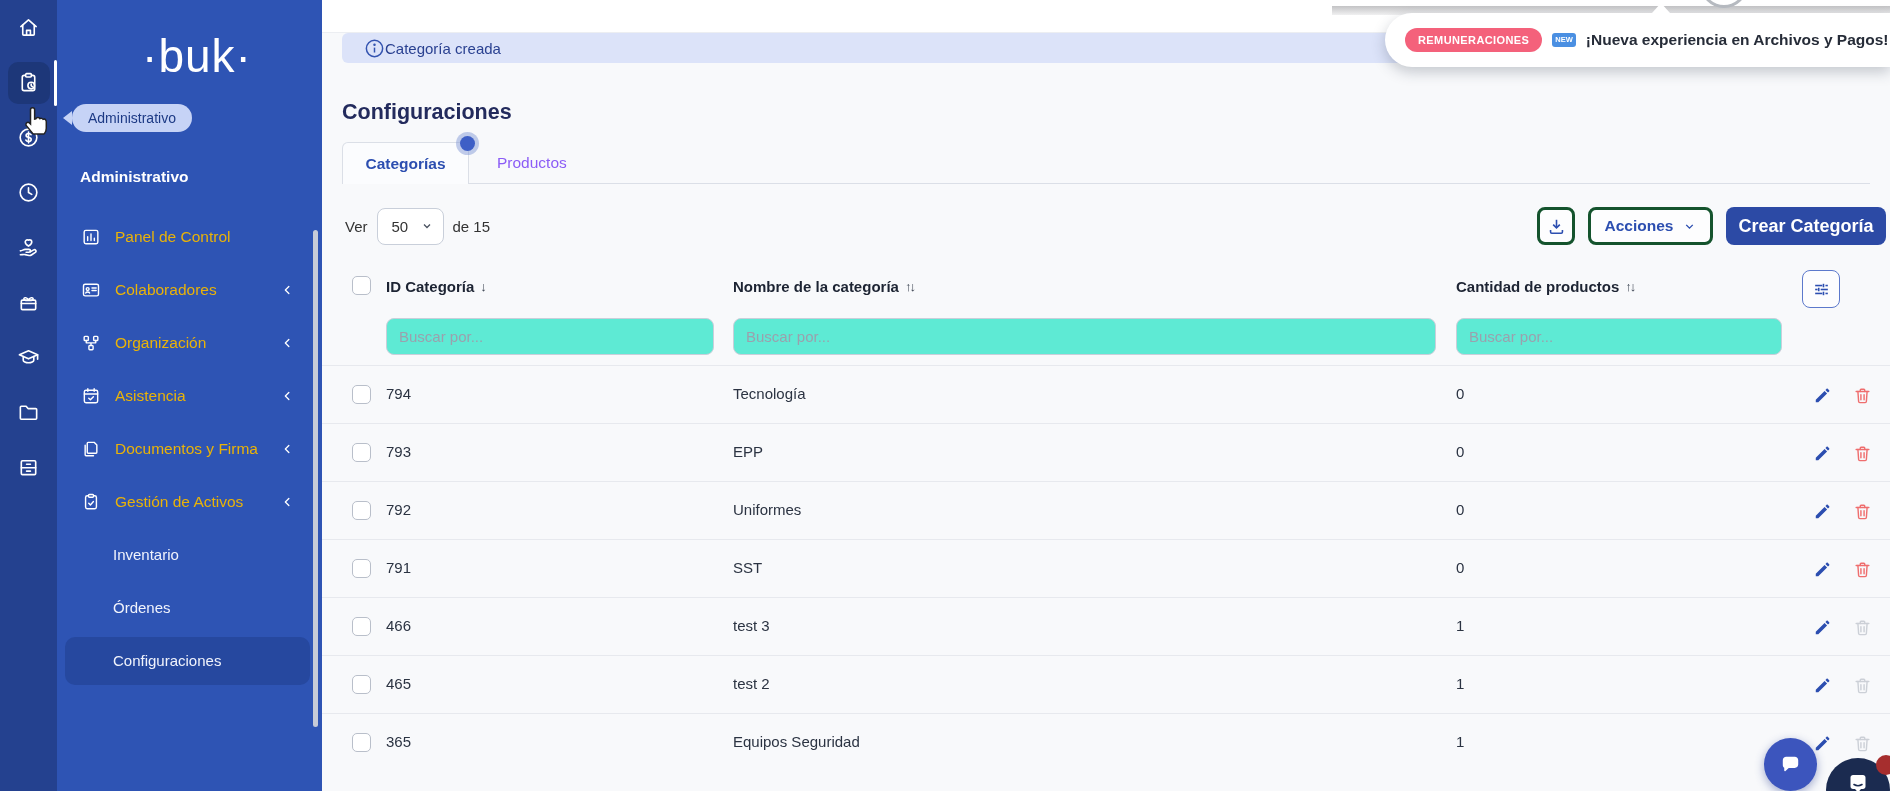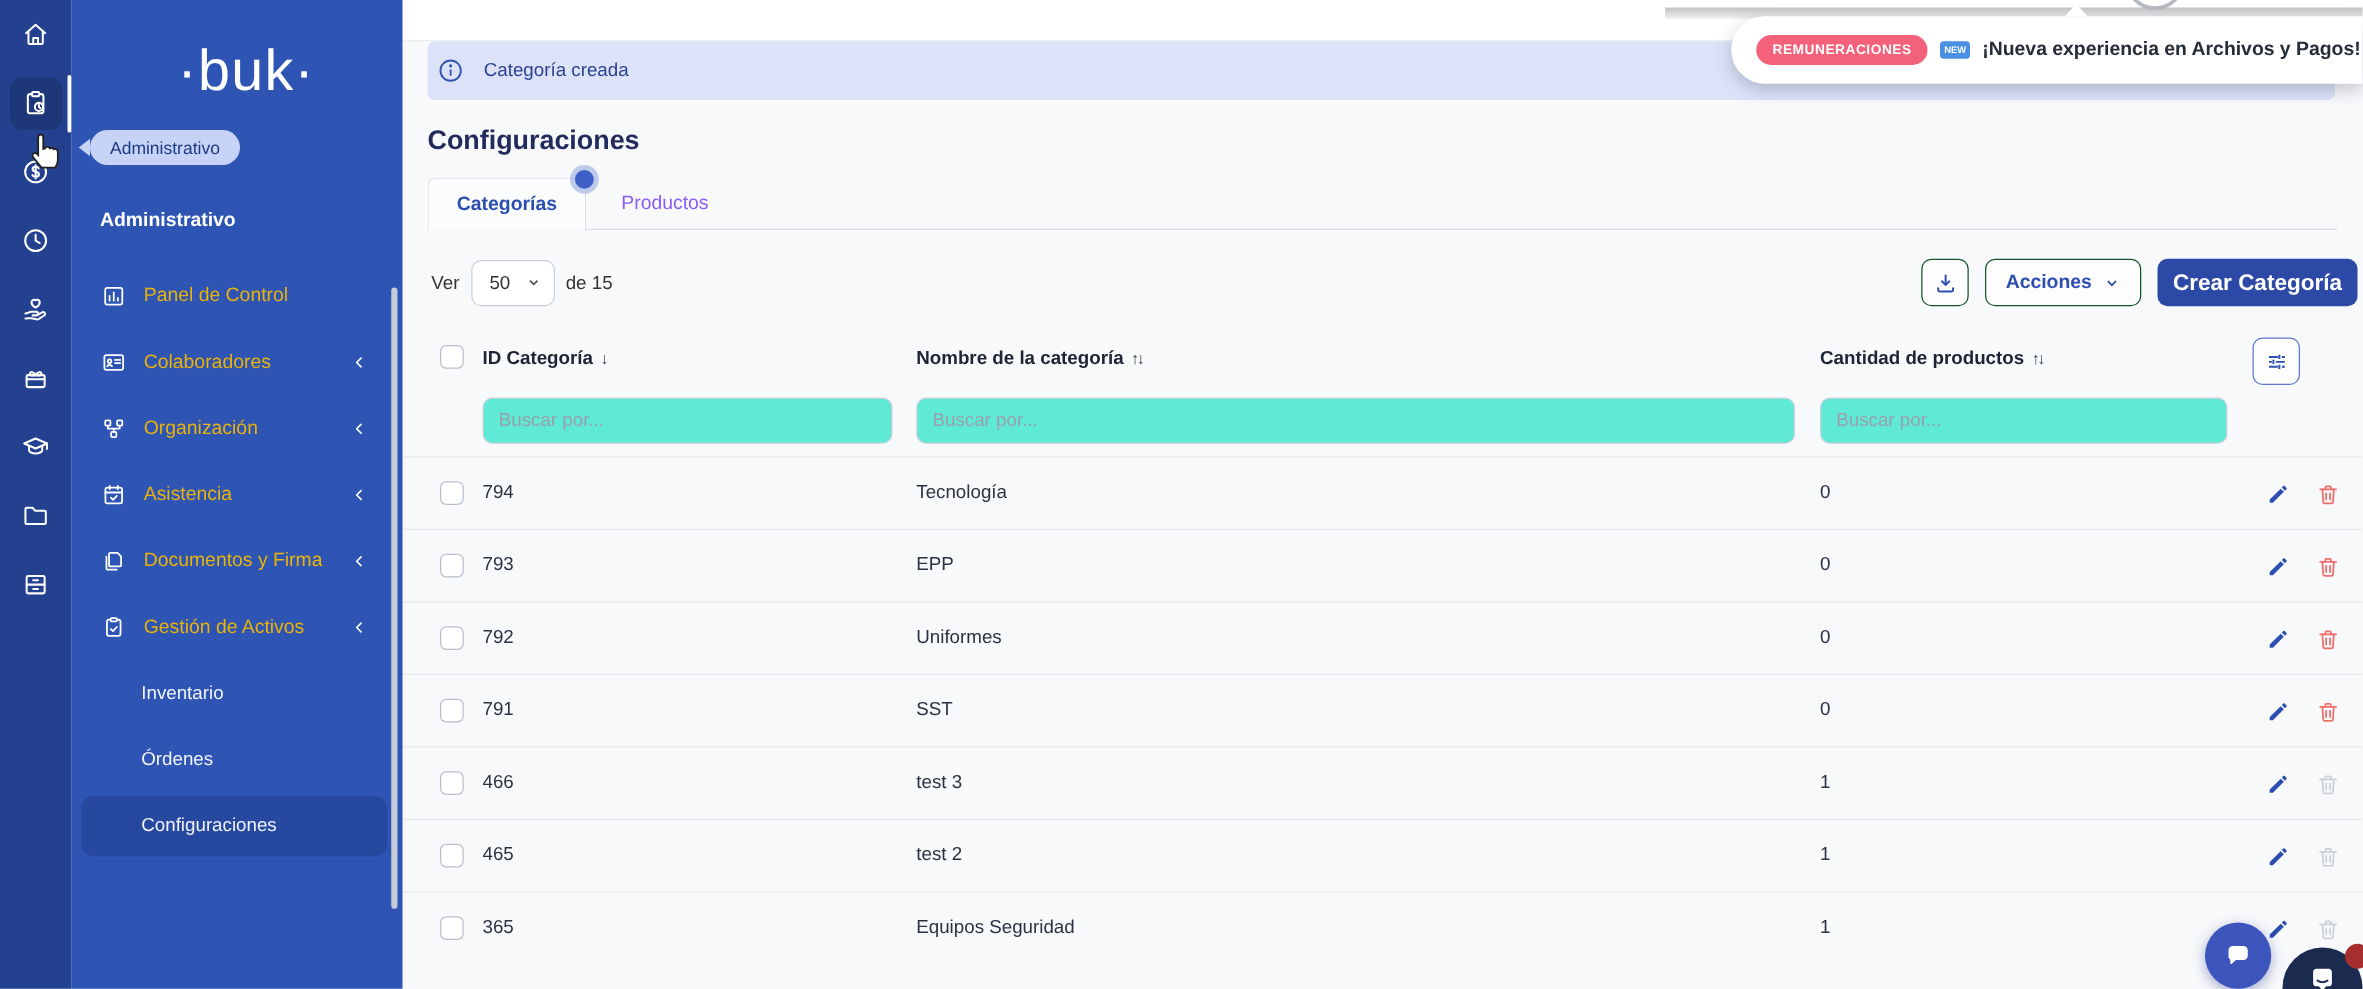--- a/index.html
+++ b/index.html
@@ -43,37 +43,37 @@
   #topbar { position:absolute; left:0; top:0; right:0; height:33px; background:#fff; border-bottom:1px solid #eceef2; }
   #topstrip { position:absolute; left:1010px; right:0; top:6px; height:9px; background:linear-gradient(#c3c3c5,#f0f0f1); }
   #topcircle { position:absolute; left:1378px; top:-40px; width:48px; height:48px; border-radius:50%; border:3px solid #b6bac0; background:#fff; }
 
   #announce { position:absolute; left:1063px; top:13px; width:505px; height:54px; background:#fff; border-radius:27px 0 0 27px; box-shadow:0 5px 14px rgba(40,50,70,.25); display:flex; align-items:center; padding-left:20px; gap:10px; z-index:40; cursor:pointer; }
   #announce .arrow { position:absolute; left:267px; top:-10px; width:0; height:0; border-left:9px solid transparent; border-right:9px solid transparent; border-bottom:10px solid #fff; }
   .badge-pink { background:var(--badge-pink,#f4617b); color:#fff; font-size:11px; font-weight:bold; letter-spacing:.4px; padding:6px 13px; border-radius:999px; white-space:nowrap; }
   .badge-new { background:#4a8fe2; color:#fff; font-size:7.5px; font-weight:bold; padding:3px 3px; border-radius:3px; line-height:1; }
   #announce .ann-text { font-size:15.5px; font-weight:bold; color:#262c38; white-space:nowrap; overflow:hidden; }
 
-  #alert { position:absolute; left:20px; top:33px; width:1526px; height:47px; background:var(--alert-bg,#dce3f9); border-radius:6px; display:flex; align-items:center; padding-left:8px; gap:16px; }
+  #alert { position:absolute; left:20px; top:33px; width:1526px; height:30px; background:var(--alert-bg,#dce3f9); border-radius:6px; display:flex; align-items:center; padding-left:22px; }
   #alert .al-text { font-size:15px; color:var(--alert-text,#2a4191); }
 
   #page-title { position:absolute; left:20px; top:100px; font-size:21.5px; font-weight:bold; color:var(--text-dark,#232b5d); }
 
   #tabs { position:absolute; left:20px; top:142px; width:1528px; height:42px; border-bottom:1px solid var(--border,#dbdfe7); display:flex; }
   .tab { height:42px; display:flex; align-items:center; justify-content:center; font-size:15.5px; cursor:pointer; }
   .tab.active { position:relative; width:127px; background:#fbfcfe; border:1px solid var(--border,#dbdfe7); border-bottom:none; border-radius:6px 6px 0 0; color:var(--accent,#2c4eb0); font-weight:bold; }
   .tab.inactive { padding:0 28px; color:#8b5cf6; }
   .tab-dot { position:absolute; right:-7px; top:-7px; width:15px; height:15px; border-radius:50%; background:#3e5fc6; box-shadow:0 0 0 4px rgba(120,145,210,.45); }
 
   #controls { position:absolute; left:0; top:207px; width:1568px; height:38px; }
   #ctl-left { position:absolute; left:23px; top:0; height:38px; display:flex; align-items:center; gap:9px; font-size:15px; color:#333; }
   #page-size { width:67px; height:37px; border:1px solid #c9cfda; border-radius:8px; background:#fff; display:flex; align-items:center; justify-content:space-between; padding:0 10px 0 14px; cursor:pointer; }
   #page-size svg { width:12px; height:12px; }
   #ctl-right { position:absolute; right:4px; top:0; height:38px; display:flex; align-items:center; gap:13px; }
-  .btn-outline { height:38px; border:1px solid #14532d; border-radius:8px; background:#fdfdfe; color:var(--accent,#2c4eb0); display:flex; align-items:center; justify-content:center; cursor:pointer; }
+  .btn-outline { height:38px; border:3px solid #14532d; border-radius:8px; background:#fdfdfe; color:var(--accent,#2c4eb0); display:flex; align-items:center; justify-content:center; cursor:pointer; }
   #btn-download { width:38px; }
   #btn-actions { width:125px; gap:10px; font-size:15.5px; font-weight:bold; }
   #btn-actions svg { width:13px; height:13px; }
   #btn-create { width:160px; height:38px; background:var(--accent-dark,#2c4aa5); border:none; border-radius:8px; color:#fff; font-size:18px; font-weight:bold; display:flex; align-items:center; justify-content:center; cursor:pointer; font-family:inherit; }
 
   
   #thead { position:absolute; left:0; top:268px; width:1568px; height:50px; }
   .th { position:absolute; top:10px; font-size:15px; font-weight:bold; color:#1d2433; display:flex; align-items:center; gap:6px; cursor:pointer; }
   .sort-glyph { font-size:13px; font-weight:normal; color:#3a4250; letter-spacing:-2px; }
   .checkbox { width:19px; height:19px; border:1.5px solid #b9bfca; border-radius:5px; background:#fff; cursor:pointer; }

